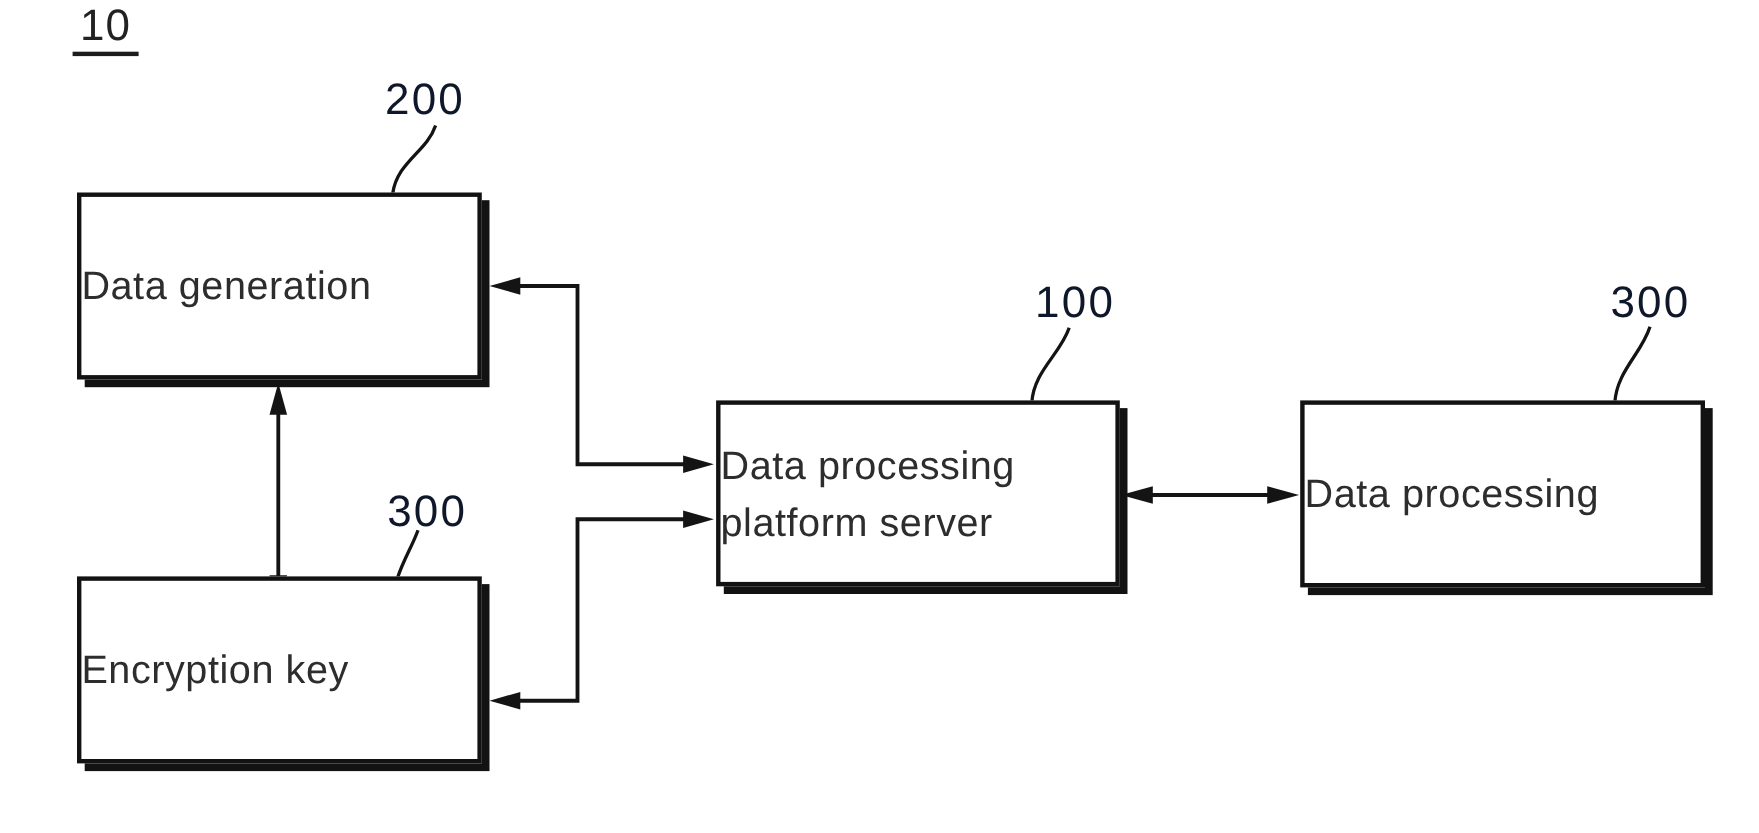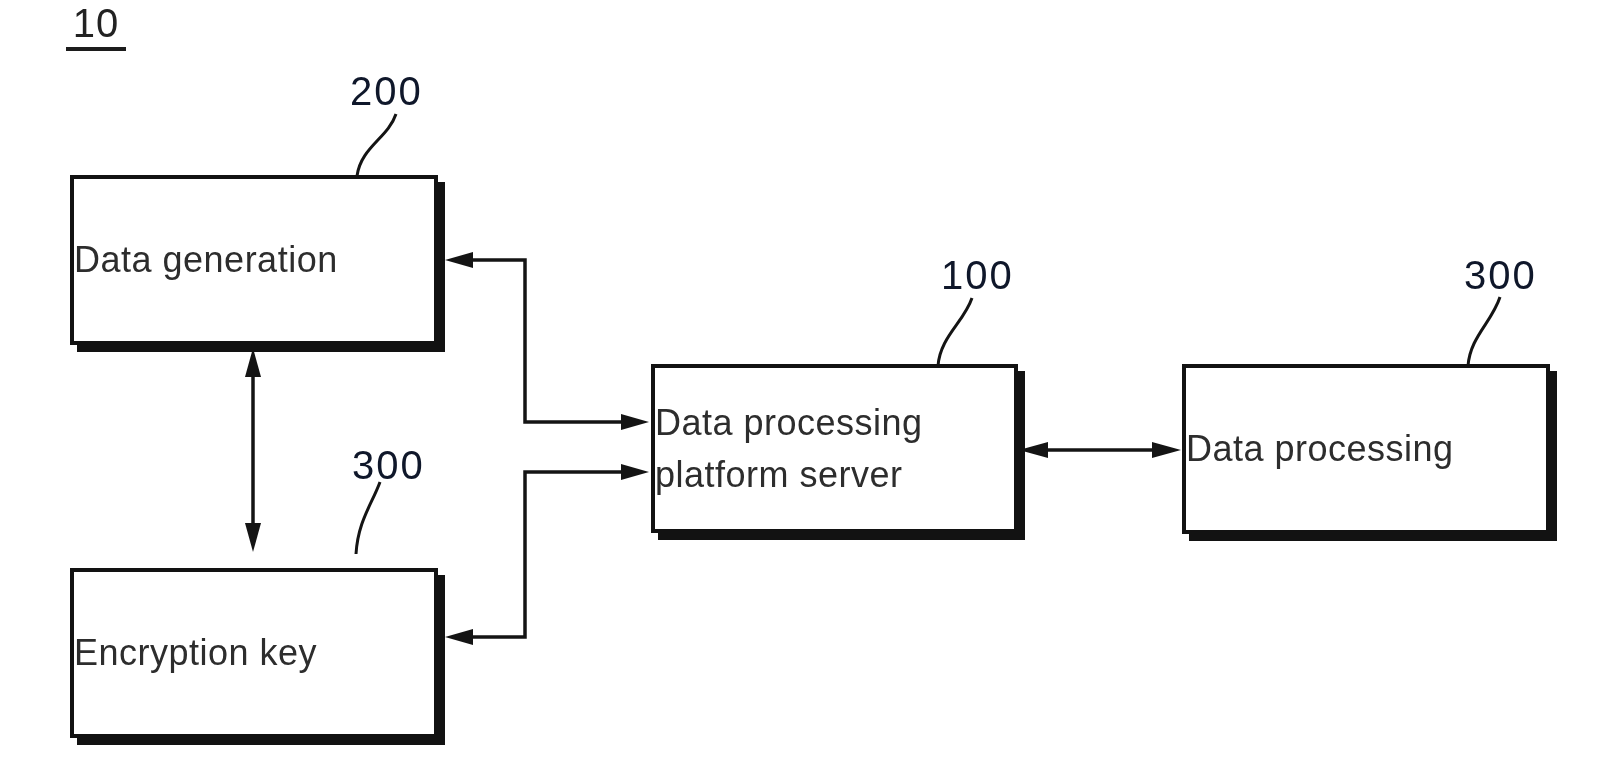--- a/index.html
+++ b/index.html
@@ -38,21 +38,21 @@
     flex-direction: column;
     align-items: flex-start;
     justify-content: center;
     text-align: center;
     color: #2d2d2d;
     font-size: 36px;
     line-height: 52px;
     letter-spacing: 0.5px;
   }
   .node-a { left: 70px;   top: 175px; width: 368px; height: 170px; }
-  .node-b { left: 70px;   top: 568px; width: 368px; height: 170px; }
+  .node-b { left: 70px;   top: 524px; width: 368px; height: 170px; }
   .node-c { left: 651px;  top: 364px; width: 367px; height: 169px; }
   .node-d { left: 1182px; top: 364px; width: 368px; height: 170px; }
   .ref-num {
     position: absolute;
     font-size: 40px;
     line-height: 42px;
     color: #0f172a;
     letter-spacing: 2px;
   }
   .ref-200 { left: 350px;  top: 70px;  }

